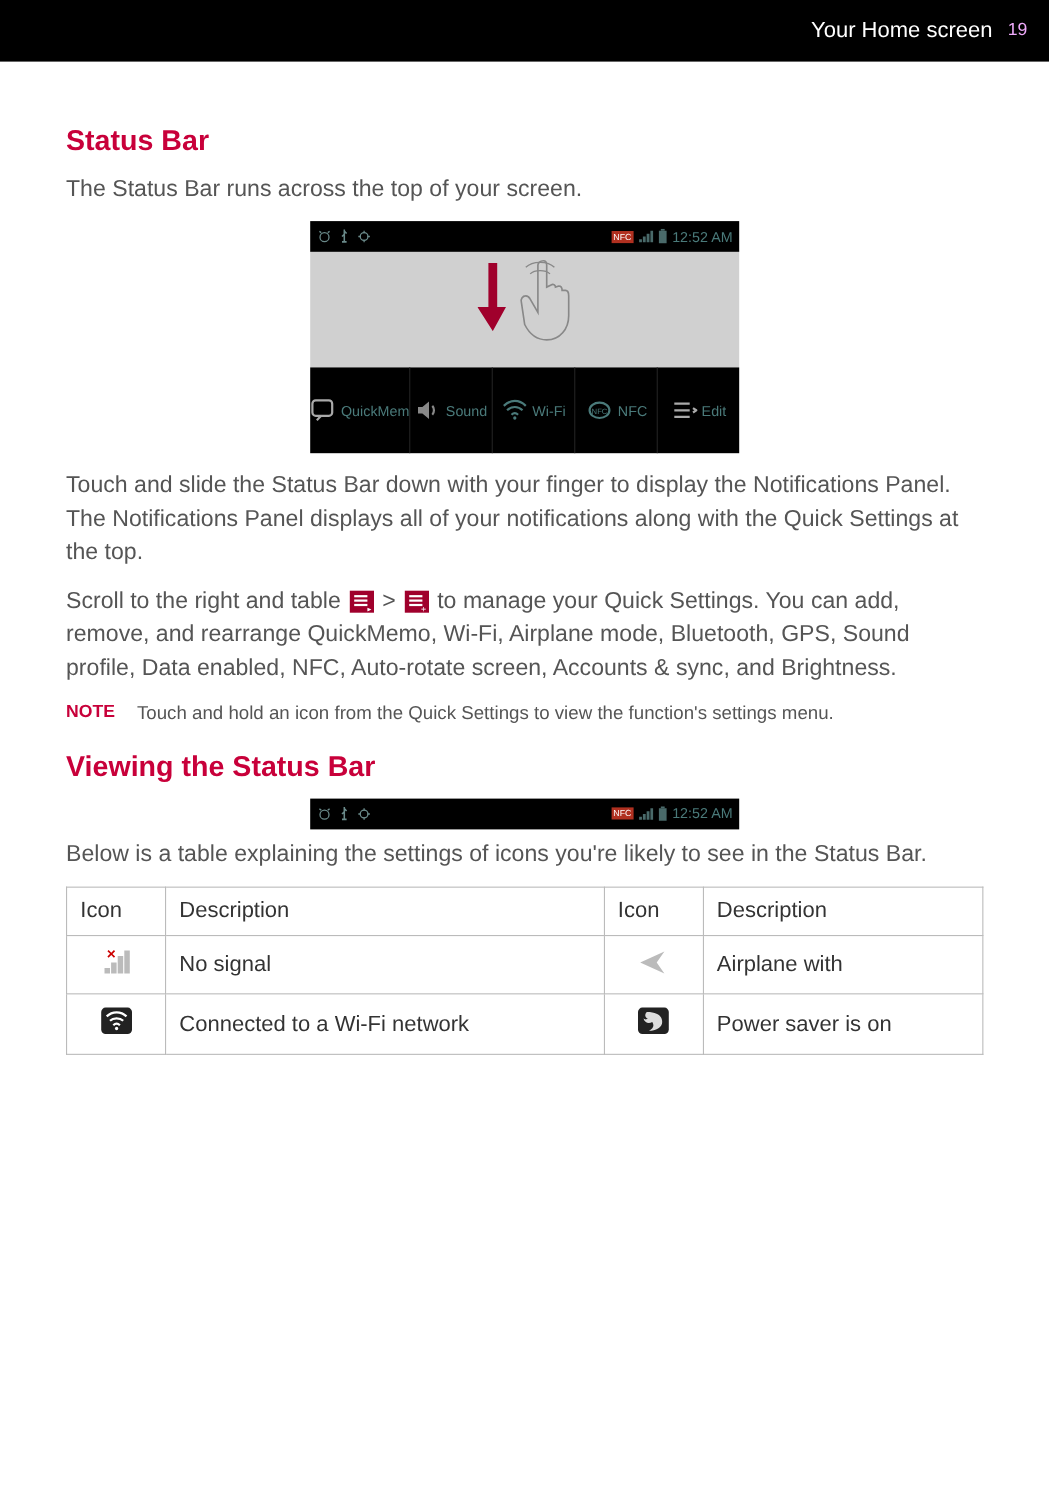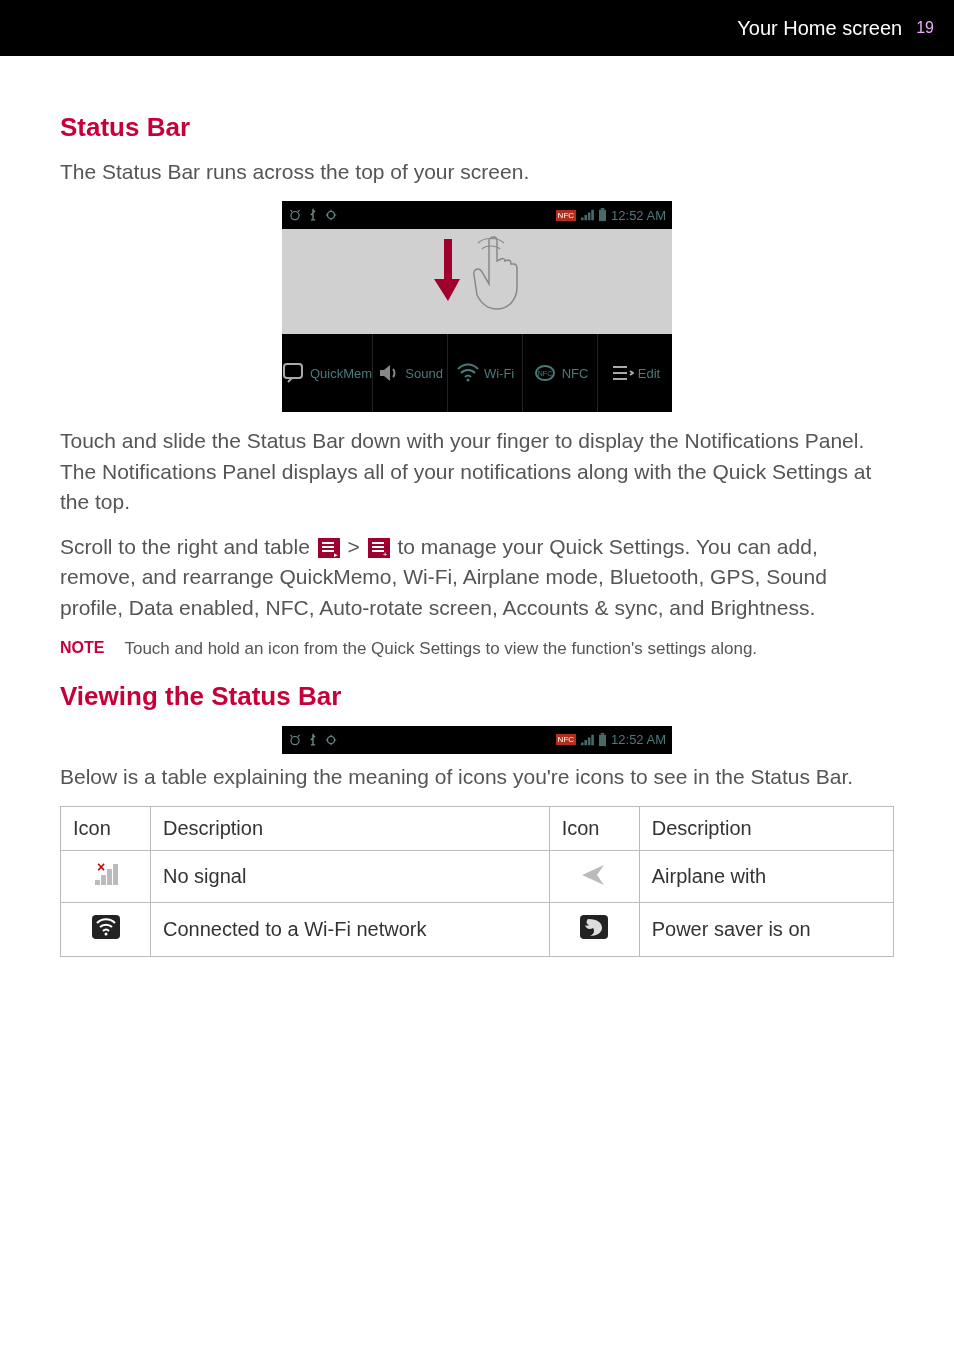--- a/index.html
+++ b/index.html
@@ -253,21 +253,21 @@
   <p class="body-text">
     <span>Scroll to the right and table </span>
     <span class="inline-icon"><span class="bars"></span><span class="corner-r"></span></span>
     <span> &gt; </span>
     <span class="inline-icon"><span class="bars"></span><span class="corner-p">+</span></span>
     <span> to manage your Quick Settings. You can add, remove, and rearrange QuickMemo, Wi-Fi, Airplane mode, Bluetooth, GPS, Sound profile, Data enabled, NFC, Auto-rotate screen, Accounts &amp; sync, and Brightness.</span>
   </p>
 
   <div class="note-row">
     <span class="note-label">NOTE</span>
-    <span class="note-text">Touch and hold an icon from the Quick Settings to view the function's settings along.</span>
+    <span class="note-text">Touch and hold an icon from the Quick Settings to view the function's settings menu.</span>
   </div>
 
   <h2>Viewing the Status Bar</h2>
 
   <div class="statusbar-wide">
     <div class="statusbar-top">
       <div class="statusbar-icons-left">
         <span>
           <svg width="14" height="14" viewBox="0 0 24 24">
               <circle cx="12" cy="13" r="7" fill="none" stroke="#6a8a8a" stroke-width="2"></circle>
@@ -297,21 +297,21 @@
           <svg width="9" height="14" viewBox="0 0 10 16">
               <rect x="1" y="2" width="8" height="13" fill="#4a6a6a"></rect>
               <rect x="3" y="0" width="4" height="2" fill="#4a6a6a"></rect>
             </svg>
         </span>
         <span class="sb-time">12:52 AM</span>
       </div>
     </div>
   </div>
 
-  <p class="body-text">Below is a table explaining the meaning of icons you're icons to see in the Status Bar.</p>
+  <p class="body-text">Below is a table explaining the settings of icons you're likely to see in the Status Bar.</p>
 
   <table class="icon-table">
     <tbody>
         <tr>
       <th class="col-icon">Icon</th>
       <th>Description</th>
       <th class="col-icon">Icon</th>
       <th>Description</th>
     </tr>
     <tr>

